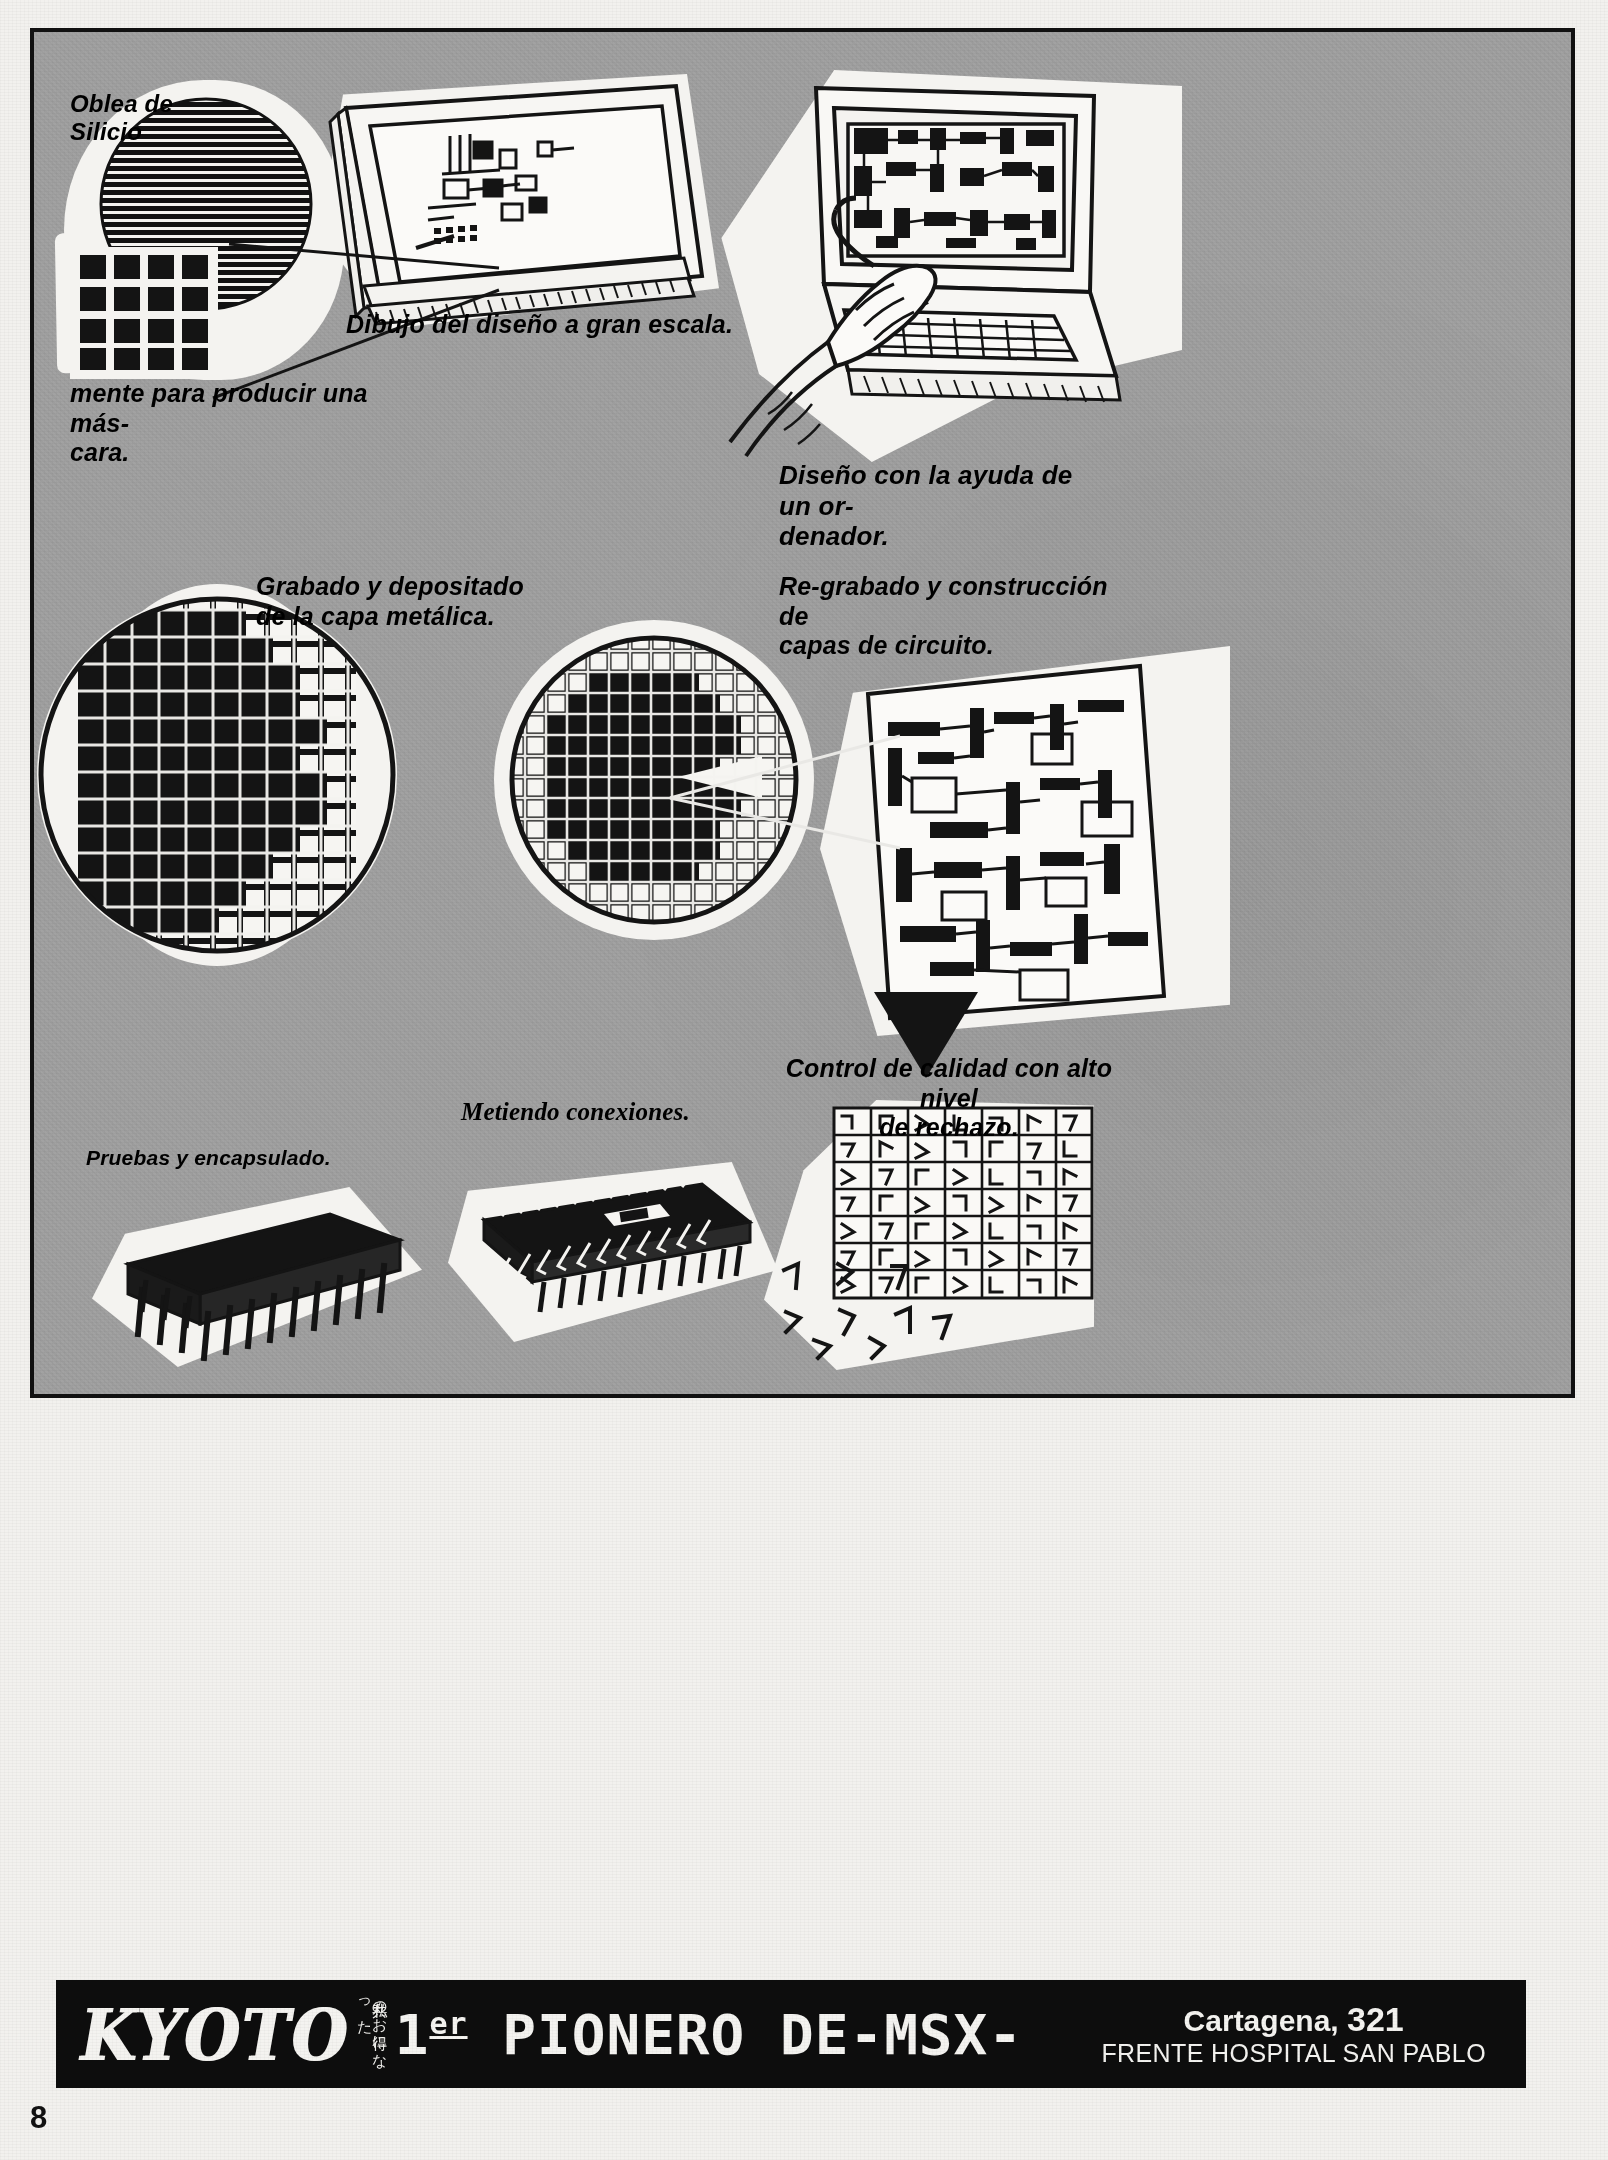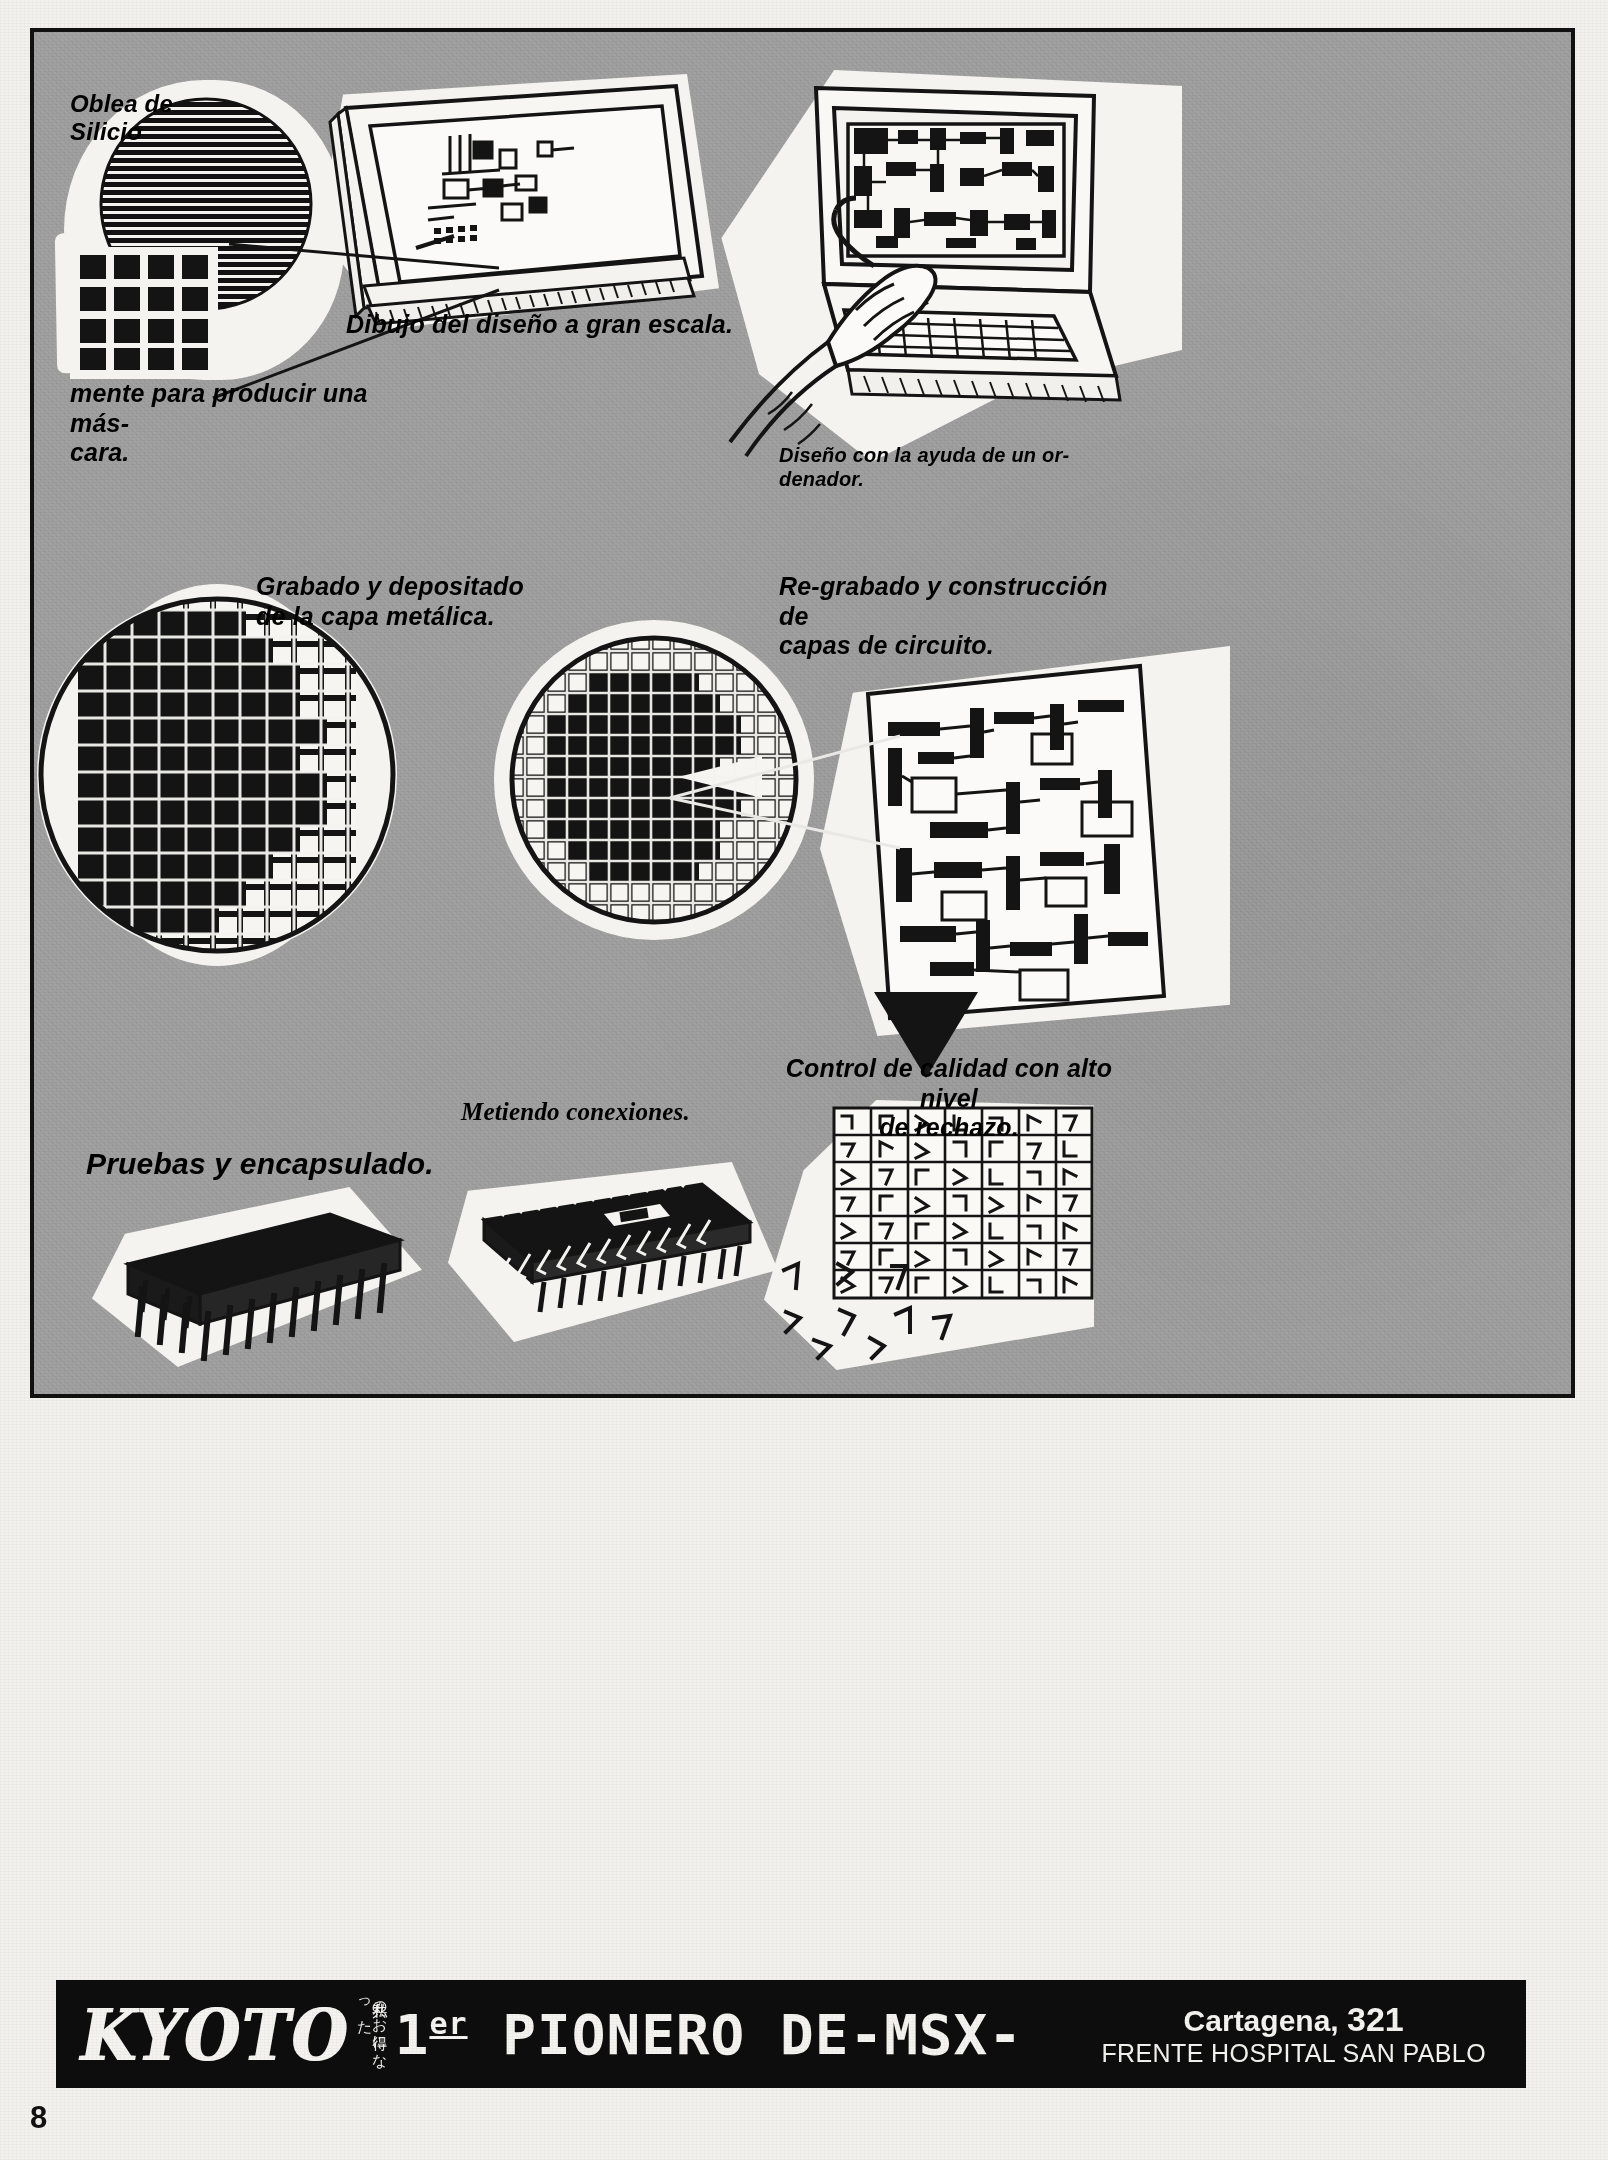--- a/index.html
+++ b/index.html
@@ -300,21 +300,21 @@
 
     <div class="cap" style="left:312px;top:278px;font-size:25px;">
       <div>Dibujo del diseño a gran escala.</div>
     </div>
 
     <div class="cap" style="left:36px;top:347px;font-size:25px;width:340px;">
       <div>mente para producir una más-</div>
       <div>cara.</div>
     </div>
 
-    <div class="cap" style="left:745px;top:412px;font-size:20px;width:330px;">
+    <div class="cap" style="left:745px;top:428px;font-size:26px;width:330px;">
       <div>Diseño con la ayuda de un or-</div>
       <div>denador.</div>
     </div>
 
     <div class="cap" style="left:222px;top:512px;font-size:25px;margin-top:28px;">
       <div>Grabado  y  depositado</div>
       <div>de la capa metálica.</div>
     </div>
 
     <div class="cap" style="left:745px;top:540px;font-size:25px;width:340px;">
@@ -502,21 +502,21 @@
 
     <div class="cap" style="left:745px;top:1022px;font-size:25px;width:340px;text-align:center;">
       <div>Control de calidad con alto nivel</div>
       <div>de rechazo.</div>
     </div>
 
     <div class="cap" style="left:427px;top:1065px;font-size:25px;font-family:Liberation Serif, serif;">
       <div>Metiendo conexiones.</div>
     </div>
 
-    <div class="cap" style="left:52px;top:1114px;font-size:30px;">
+    <div class="cap" style="left:52px;top:1114px;font-size:21px;">
       <div>Pruebas y encapsulado.</div>
     </div>
 
     <div class="blob" style="left:730px;top:1068px;width:330px;height:270px;
                 clip-path:polygon(34% 0%,100% 2%,100% 84%,22% 100%,0% 74%,12% 26%);"></div>
     <div class="art" style="left:800px;top:1076px;width:258px;height:190px;">
       <svg width="258" height="190" viewBox="0 0 258 190">
         <rect x="0" y="0" width="258" height="190" fill="#faf9f6" stroke="#141414" stroke-width="3"></rect>
         <g stroke="#141414" stroke-width="2.6">
           <line x1="0" y1="27" x2="258" y2="27"></line>

